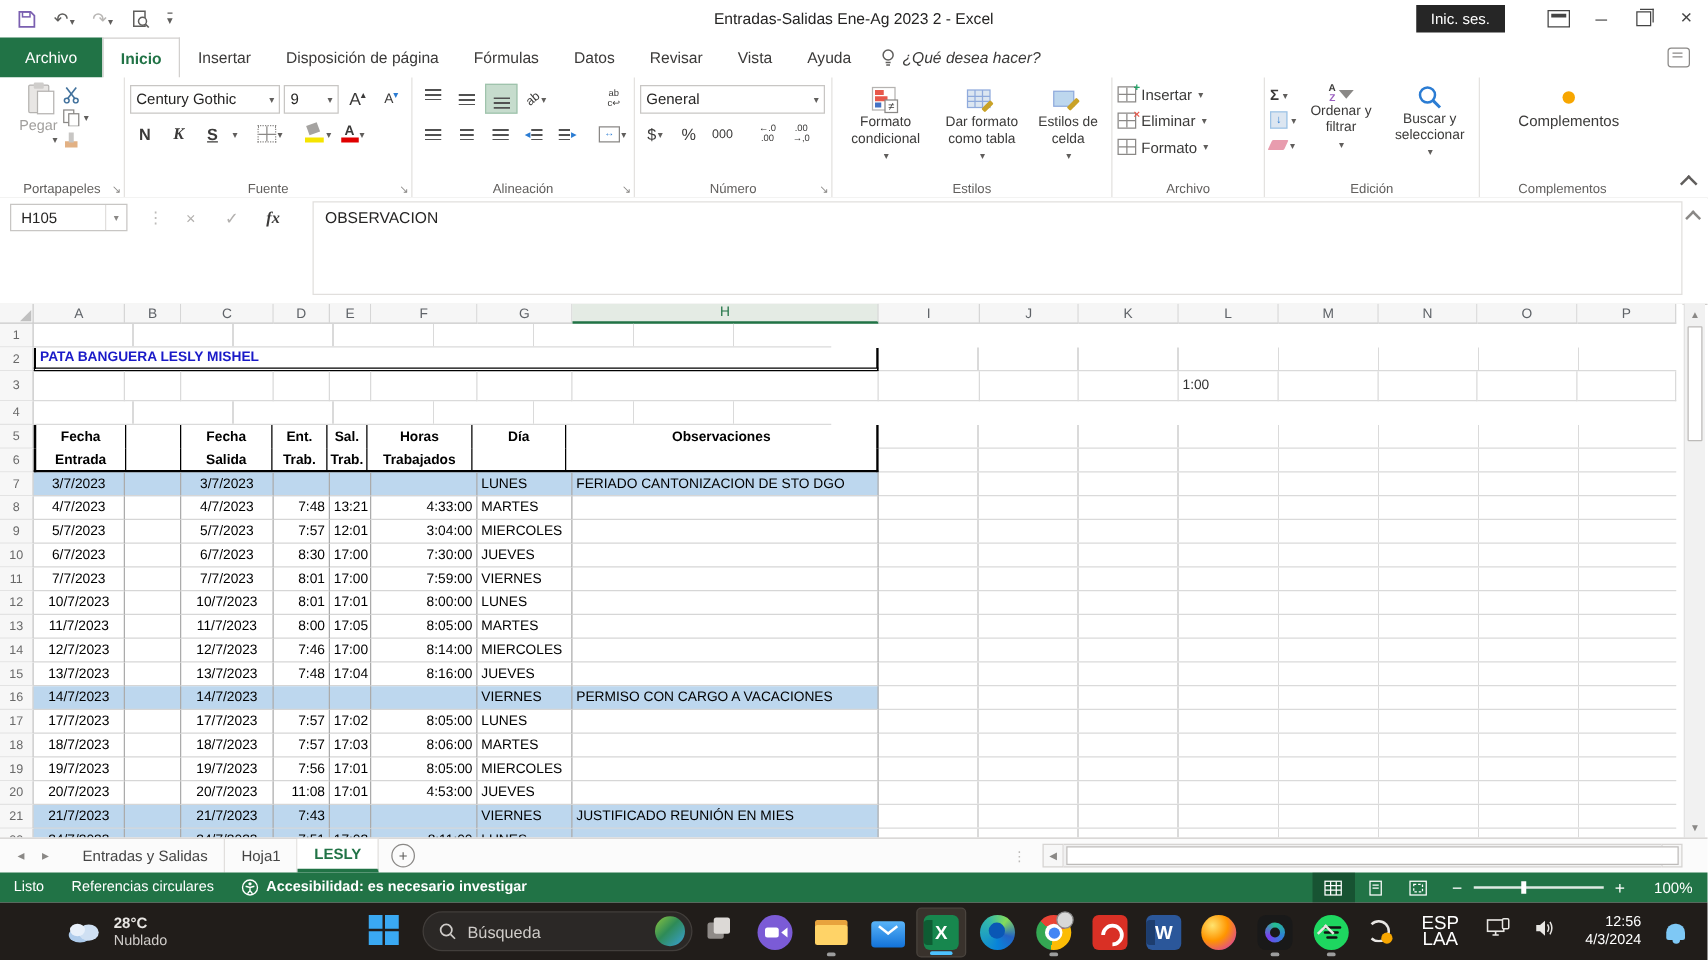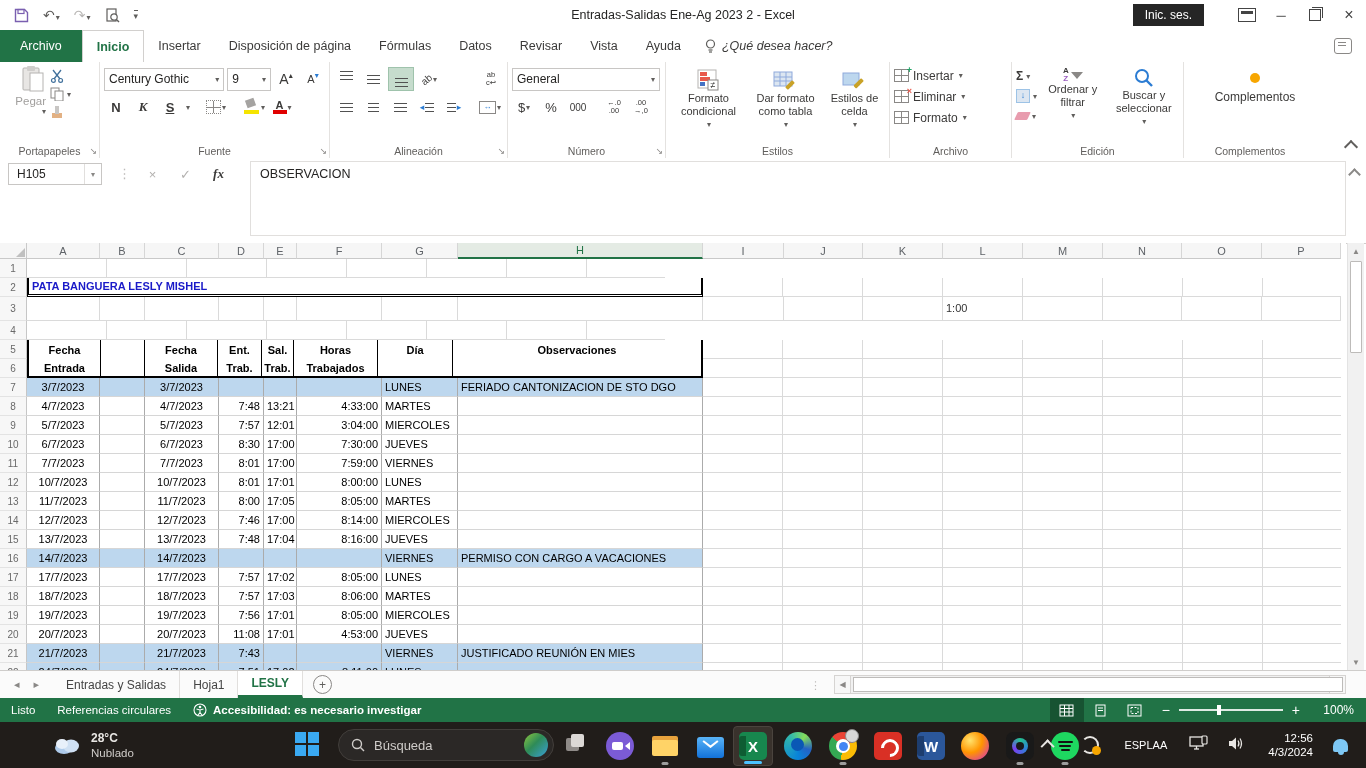--- a/index.html
+++ b/index.html
@@ -177,21 +177,21 @@
   .ic-webex .ring{width:16px;height:16px;border-radius:50%;background:conic-gradient(#23c18f,#2f80d8,#7a3ff0,#23c18f);position:relative}
   .ic-webex .ring:after{content:"";position:absolute;left:4px;top:4px;width:8px;height:8px;border-radius:50%;background:#191919}
   .ic-spotify{border-radius:50%;background:#1ed760;display:flex;flex-direction:column;align-items:center;justify-content:center;gap:2px}
   .ic-spotify i{display:block;height:2px;border-radius:2px;background:#121212}
   .ic-spotify i:nth-child(1){width:15px}.ic-spotify i:nth-child(2){width:12px}.ic-spotify i:nth-child(3){width:9px}
   .tray{position:absolute;right:0;top:0;height:46px;display:flex;align-items:center;color:#fff}
   .tchev{width:8px;height:8px;border-left:2px solid #e8e6e3;border-top:2px solid #e8e6e3;transform:rotate(45deg) translateY(2px);margin:0 14px;cursor:pointer}
   .sync{position:relative;width:20px;height:20px;margin:0 12px;cursor:pointer}
   .sync .arc{position:absolute;inset:1px;border:2px solid #e8e6e3;border-radius:50%;border-left-color:transparent}
   .sync .dot{position:absolute;right:-1px;bottom:0;width:9px;height:9px;border-radius:50%;background:#f7a600}
-  .lang{display:flex;flex-direction:row;align-items:center;font-size:11px;line-height:13px;margin:0 12px;cursor:pointer}
+  .lang{display:flex;flex-direction:column;align-items:center;font-size:15px;line-height:13px;margin:0 12px;cursor:pointer}
   .trayico{margin:0 10px;cursor:pointer}
   .clockblk{display:flex;flex-direction:column;align-items:flex-end;font-size:11.5px;line-height:14px;margin:0 12px;cursor:pointer}
   .bell{width:15px;height:13px;background:#7ec8f5;border-radius:7px 7px 2px 2px;position:relative;margin:0 18px 0 8px;cursor:pointer}
   .bell:after{content:"";position:absolute;left:4.5px;bottom:-3px;width:6px;height:3px;border-radius:0 0 3px 3px;background:#7ec8f5}
 </style>
 </head>
 <body>
 
 <div id="titlebar">
   <div class="qat">

